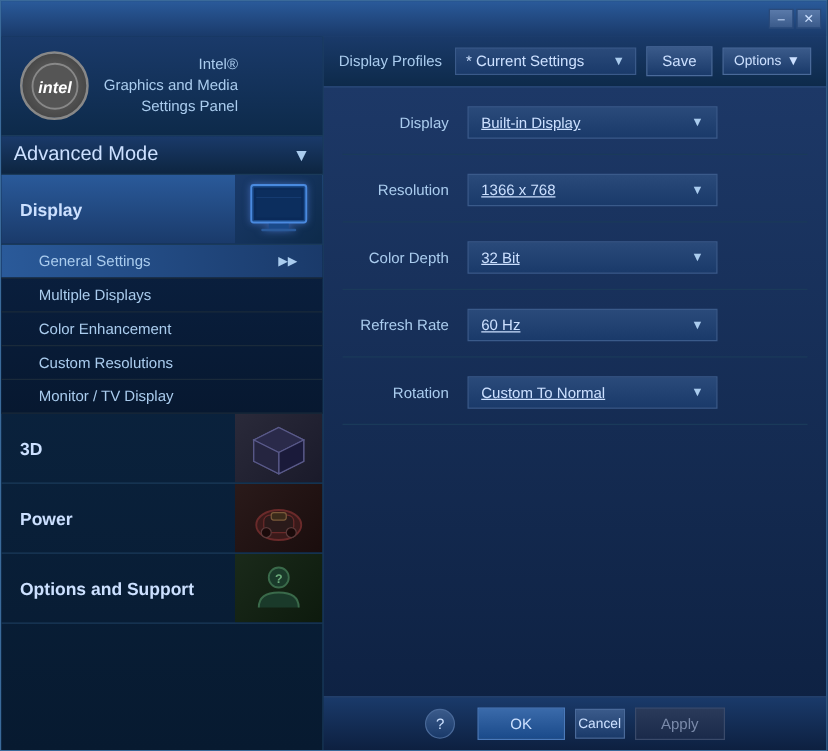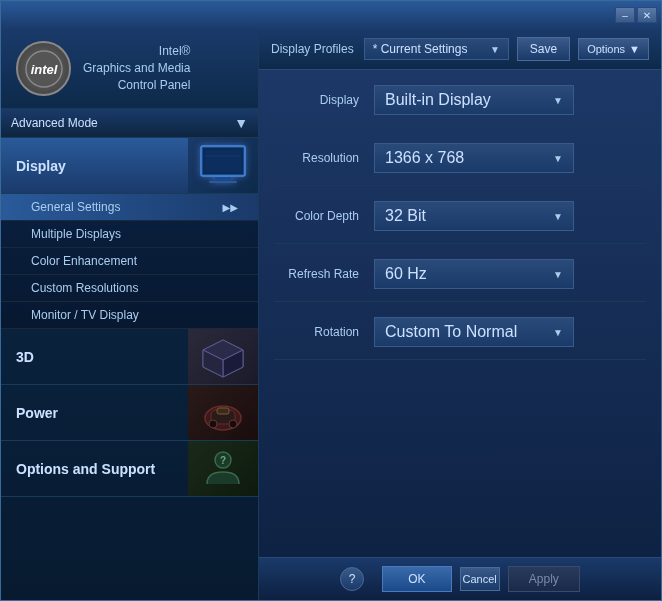--- a/index.html
+++ b/index.html
@@ -92,21 +92,21 @@
       align-items: center;
       padding: 6px 10px;
       background: linear-gradient(180deg, #1a3a6a 0%, #0d2540 100%);
       border-bottom: 1px solid #1a3a5a;
       cursor: pointer;
     }
 
     .mode-selector-text {
       flex: 1;
       color: #cce0ff;
-      font-size: 12px;
+      font-size: 16px;
     }
 
     .mode-selector-arrow {
       color: #aaccee;
       font-size: 14px;
     }
 
     .nav-item {
       position: relative;
       cursor: pointer;
@@ -311,21 +311,22 @@
       border: 1px solid #3a5a8a;
       padding: 5px 10px;
       cursor: pointer;
       flex: 1;
       max-width: 200px;
     }
 
     .form-dropdown-text {
       color: #cce0ff;
       flex: 1;
-      font-size: 16px;
+      font-size: 12px;
+      text-decoration: underline;
     }
 
     .form-dropdown-arrow {
       color: #aaccee;
       font-size: 10px;
     }
 
     .bottom-buttons {
       display: flex;
       align-items: center;
@@ -400,21 +401,21 @@
       <div class="logo-area">
         <div class="intel-logo">
           <svg width="40" height="40" viewBox="0 0 40 40">
             <ellipse cx="20" cy="20" rx="18" ry="18" fill="#555" stroke="#888" stroke-width="1.5"></ellipse>
             <text x="50%" y="55%" text-anchor="middle" dominant-baseline="middle" fill="#fff" font-style="italic" font-family="Arial" font-size="13" font-weight="bold">intel</text>
           </svg>
         </div>
         <div class="panel-title">
           <div>Intel®</div>
           <div>Graphics and Media</div>
-          <div>Control Panel</div>
+          <div>Settings Panel</div>
         </div>
       </div>
 
       <div class="mode-selector">
         <span class="mode-selector-text">Advanced Mode</span>
         <span class="mode-selector-arrow">▼</span>
       </div>
 
       <div class="nav-item">
         <div class="nav-item-main active">

